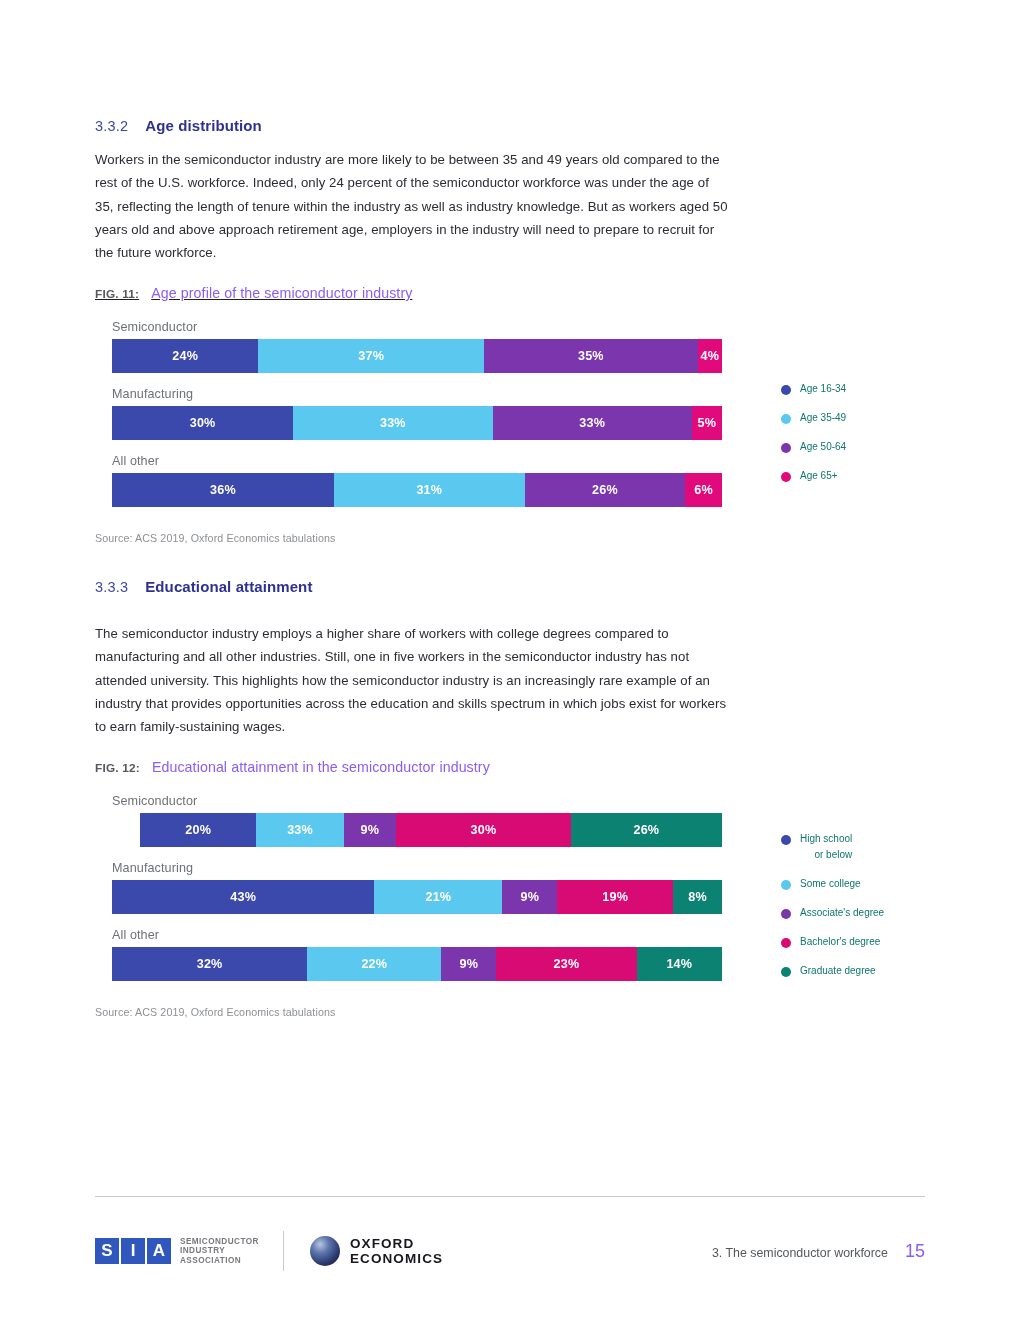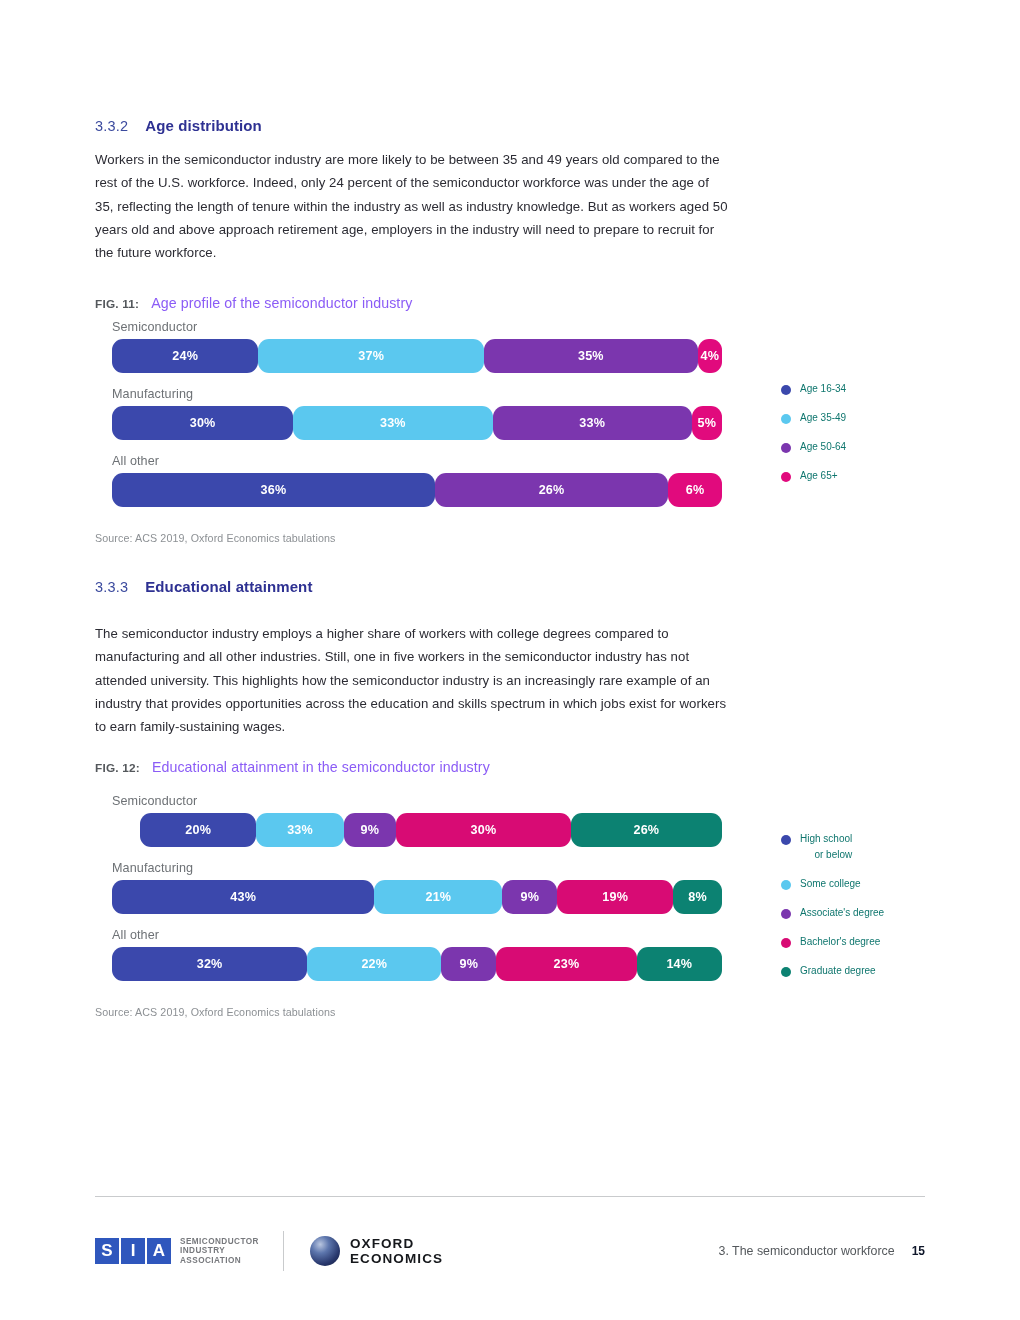--- a/index.html
+++ b/index.html
@@ -94,21 +94,20 @@
   .seg {
     display: flex;
     align-items: center;
     justify-content: center;
     color: #ffffff;
     font-size: 12.6px;
     font-weight: bold;
     letter-spacing: .2px;
     overflow: hidden;
     box-sizing: border-box;
-    border-radius: 11px;
   }
 
   
   .legend {
     position: absolute;
     left: 781px;
   }
   .legend-item {
     display: flex;
     align-items: flex-start;
@@ -215,38 +214,38 @@
     margin-left: auto;
     display: flex;
     align-items: baseline;
     gap: 17px;
   }
   .footer-chapter {
     font-size: 12.4px;
     color: #54585c;
   }
   .footer-page {
-    font-size: 12px;
-    font-weight: bold;
-    color: #0f172a;
+    font-size: 18px;
+    font-weight: normal;
+    color: #8b5cf6;
   }
 </style>
 </head>
 <body>
 
 <div class="page">
 
   <div class="section-head" style="top:117px;">
     <span class="section-num">3.3.2</span>
     <span class="section-title">Age distribution</span>
   </div>
 
   <div class="body-par" style="top:148px;">Workers in the semiconductor industry are more likely to be between 35 and 49 years old compared to the rest of the U.S. workforce. Indeed, only 24 percent of the semiconductor workforce was under the age of 35, reflecting the length of tenure within the industry as well as industry knowledge. But as workers aged 50 years old and above approach retirement age, employers in the industry will need to prepare to recruit for the future workforce.</div>
 
-  <div class="fig-caption" style="top:295px;">
+  <div class="fig-caption" style="top:285px;text-decoration:underline;">
     <span class="fig-label">FIG. 11:</span>
     <span class="fig-title">Age profile of the semiconductor industry</span>
   </div>
 
   <div class="chart" style="top:320px;">
     <div class="group-label">Semiconductor</div>
     <div class="bar">
       <div class="seg" style="flex: 24 0 0px; background: rgb(59, 72, 172);">24%</div>
       <div class="seg" style="flex: 37 0 0px; background: rgb(91, 200, 239);">37%</div>
       <div class="seg" style="flex: 35 0 0px; background: rgb(123, 54, 174);">35%</div>
@@ -257,20 +256,21 @@
     <div class="bar">
       <div class="seg" style="flex: 30 0 0px; background: rgb(59, 72, 172);">30%</div>
       <div class="seg" style="flex: 33 0 0px; background: rgb(91, 200, 239);">33%</div>
       <div class="seg" style="flex: 33 0 0px; background: rgb(123, 54, 174);">33%</div>
       <div class="seg" style="flex: 5 0 0px; background: rgb(225, 10, 125);">5%</div>
     </div>
 
     <div class="group-label">All other</div>
     <div class="bar">
       <div class="seg" style="flex: 36 0 0px; background: rgb(59, 72, 172);">36%</div>
+      <div class="seg" style="flex: 31 0 0px; background: rgb(91, 200, 239);">31%</div>
       <div class="seg" style="flex: 26 0 0px; background: rgb(123, 54, 174);">26%</div>
       <div class="seg" style="flex: 6 0 0px; background: rgb(225, 10, 125);">6%</div>
     </div>
   </div>
 
   <div class="legend" style="top:381px;">
     <div class="legend-item">
       <span class="legend-dot" style="background: rgb(59, 72, 172);"></span>
       <span class="legend-text">Age 16-34</span>
     </div>

